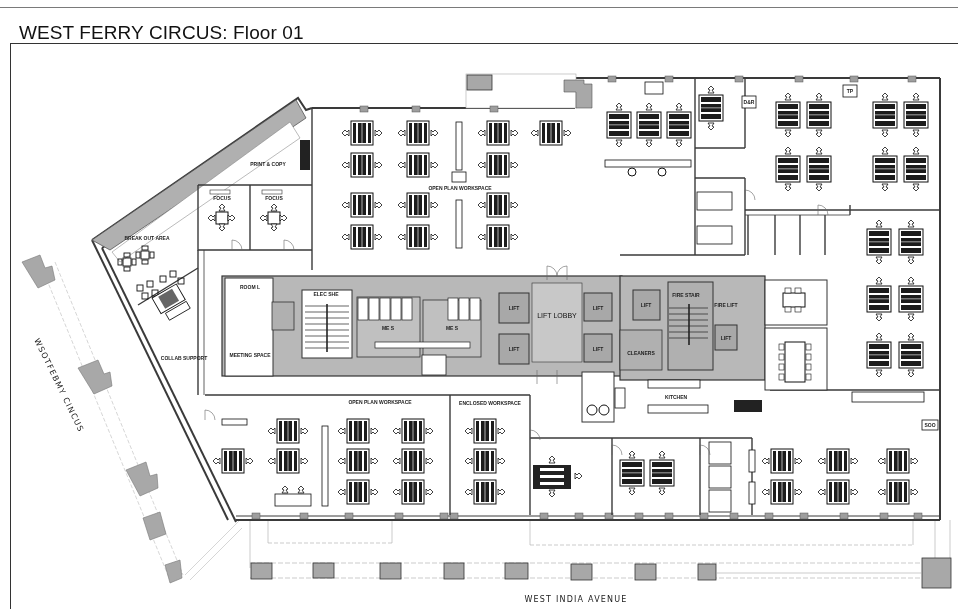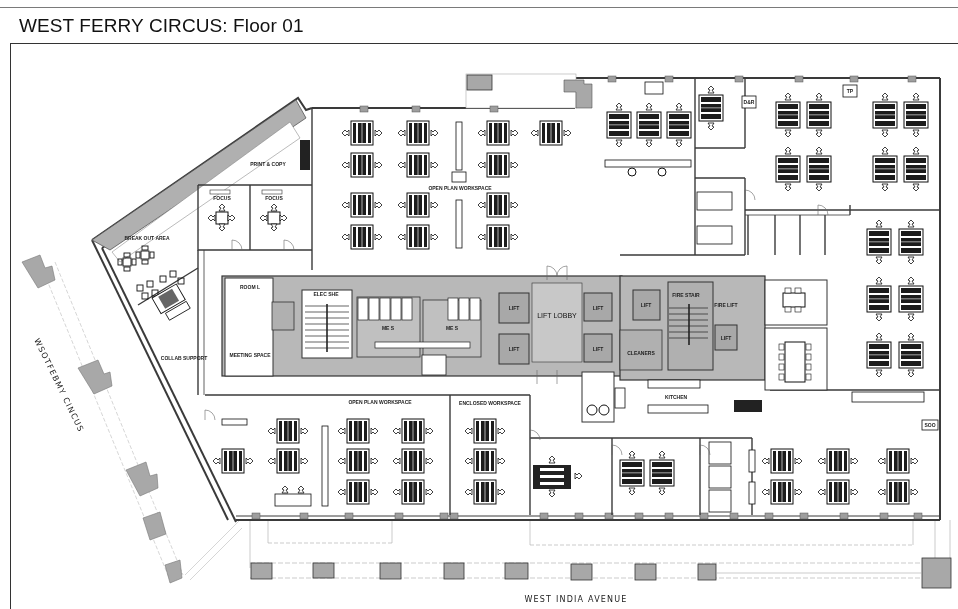--- a/index.html
+++ b/index.html
@@ -1,18 +1,18 @@
 <!DOCTYPE html>
 <html><head>
 <meta charset="utf-8">
 <style>
   html,body{margin:0;padding:0;background:#fff;}
   body{width:958px;height:609px;position:relative;overflow:hidden;font-family:"Liberation Sans",sans-serif;}
   .topline{position:absolute;left:0;top:7px;width:958px;height:1px;background:#7a7a7a;}
-  .title{position:absolute;left:19px;top:15px;font-size:19px;color:#111;letter-spacing:0.1px;}
+  .title{position:absolute;left:19px;top:22px;font-size:19px;color:#111;letter-spacing:0.1px;}
   .frame{position:absolute;left:10px;top:43px;width:948px;height:566px;border-left:1px solid #333;border-top:1px solid #333;box-sizing:border-box;}
   svg.plan{position:absolute;left:0;top:0;}
   .lbl{font-family:"Liberation Sans",sans-serif;font-size:5px;fill:#222;text-anchor:middle;font-weight:bold;}
   .lbl-lg{font-family:"Liberation Sans",sans-serif;font-size:7px;fill:#111;text-anchor:middle;}
   .street{font-family:"DejaVu Sans",sans-serif;font-size:8px;fill:#222;letter-spacing:1.2px;}
 </style>
 </head>
 <body>
 
 <div class="topline"></div>

